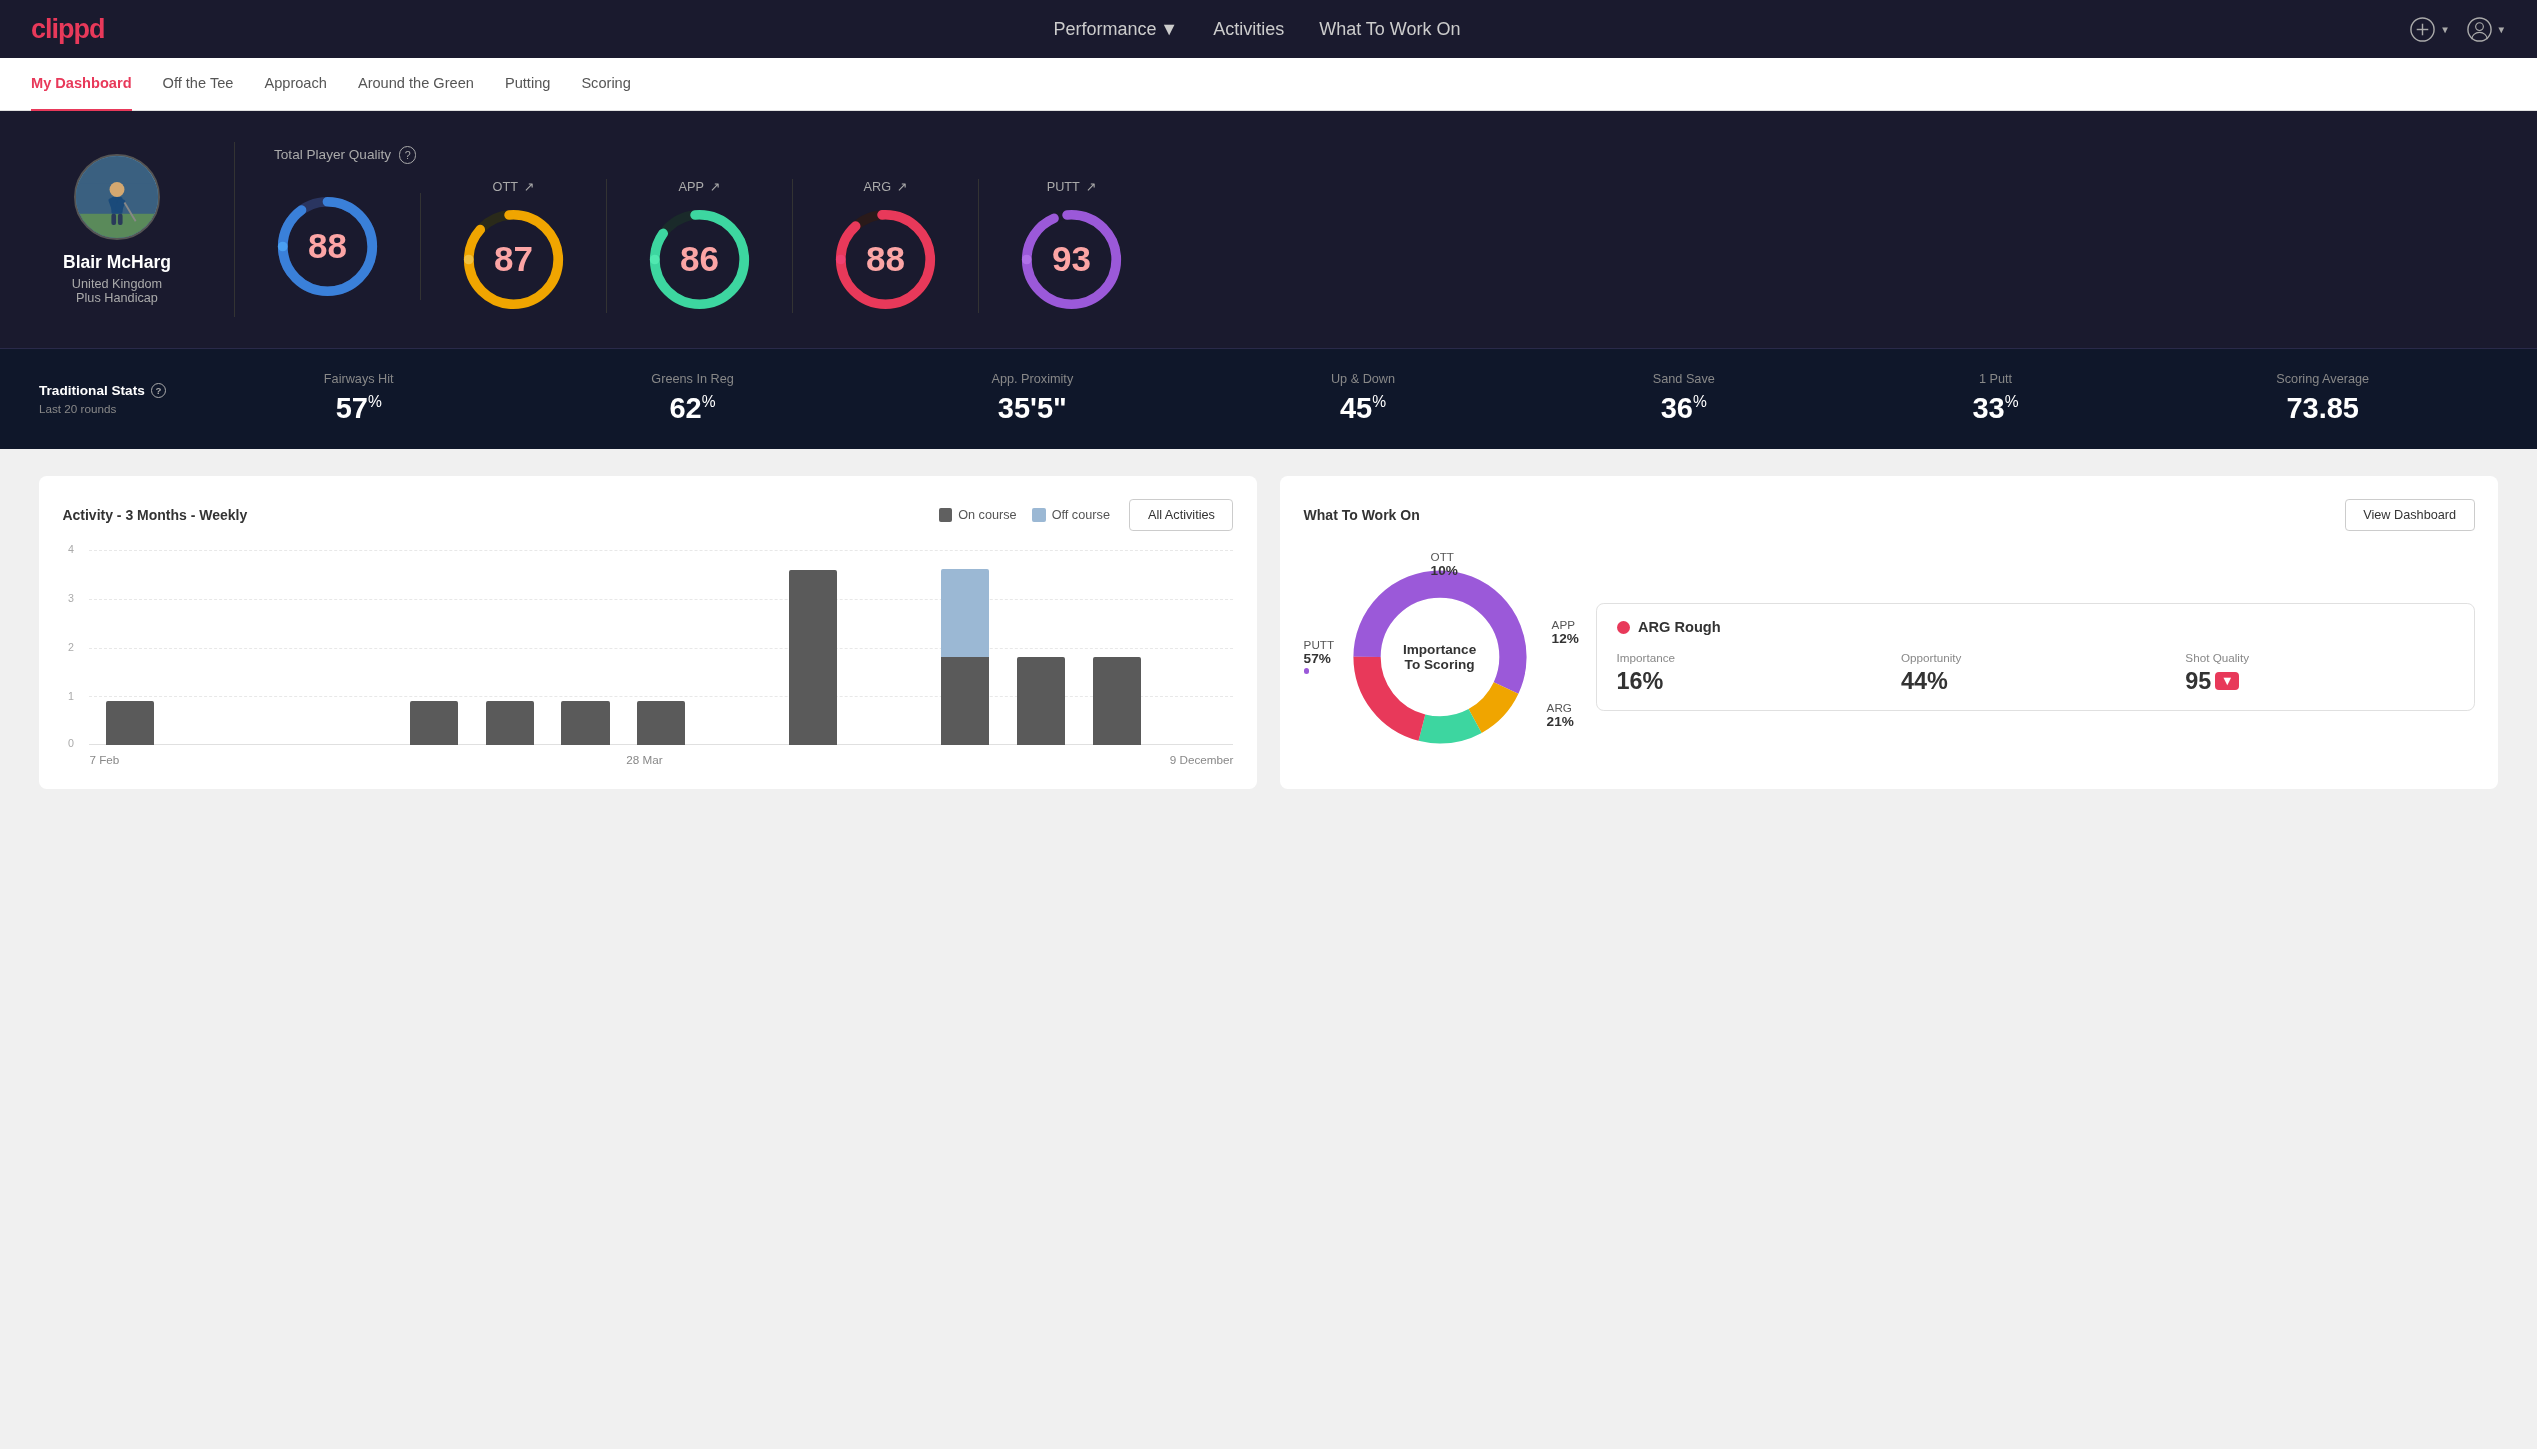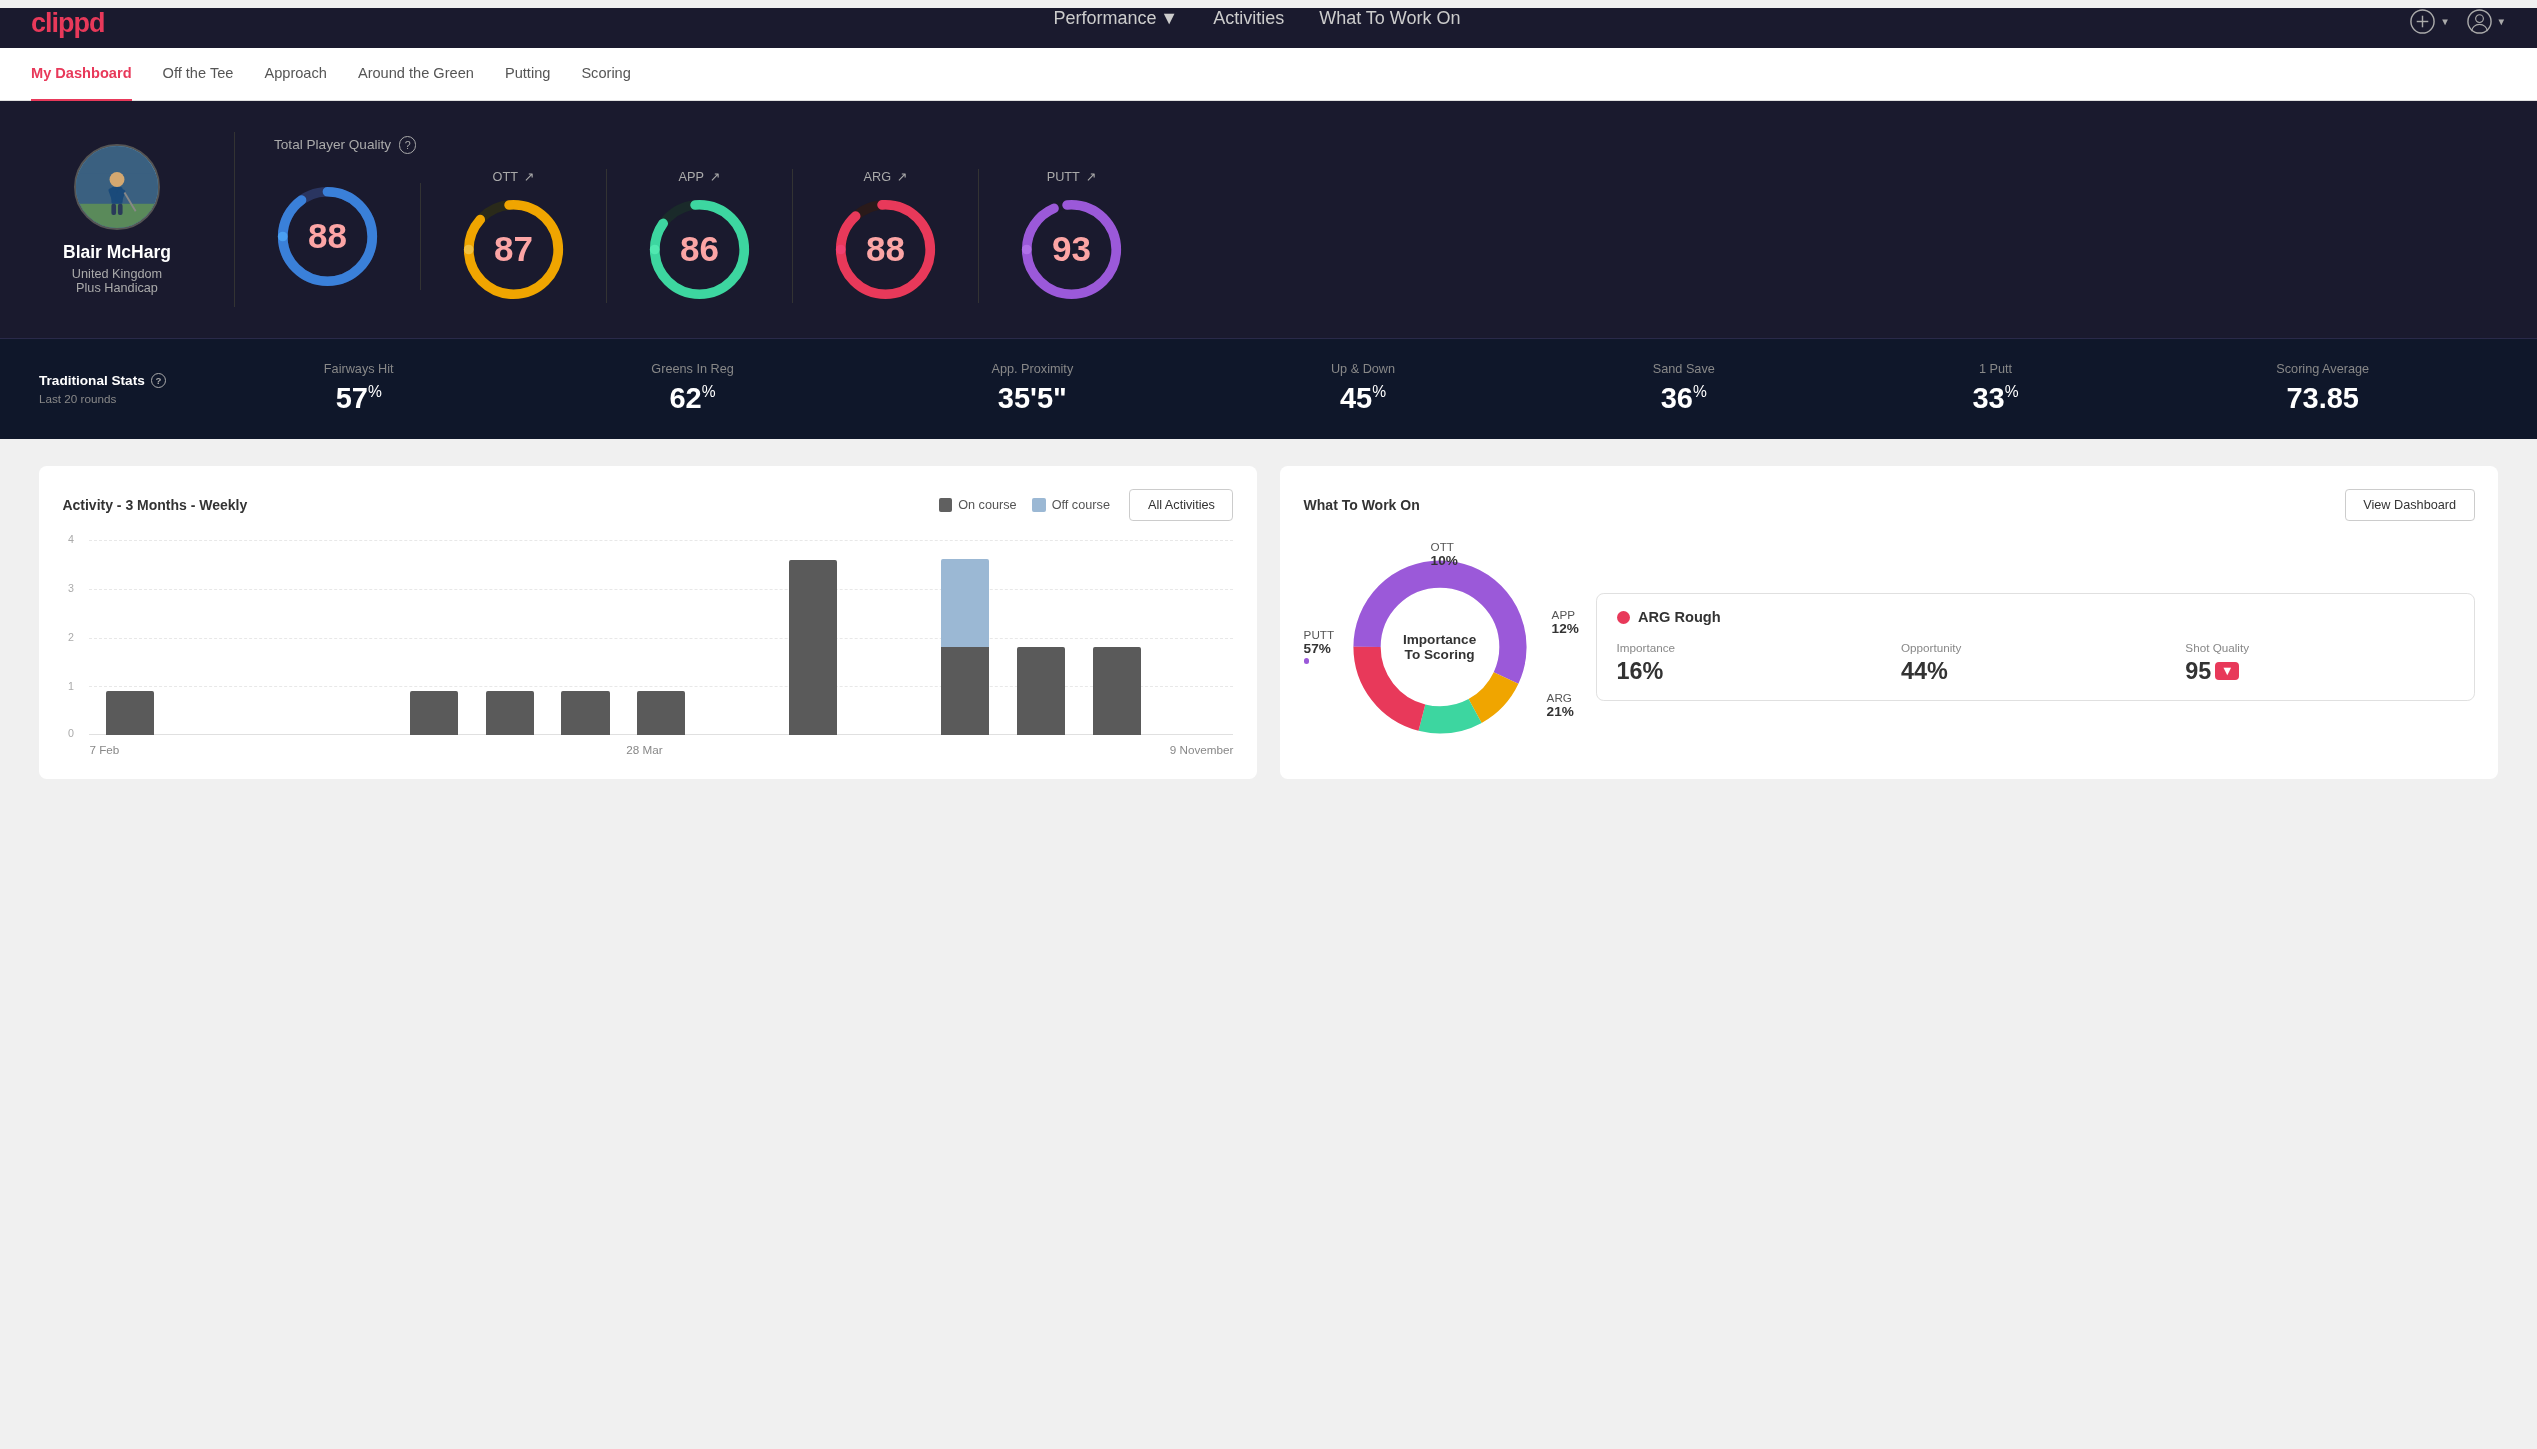--- a/index.html
+++ b/index.html
@@ -2,25 +2,24 @@
 <html><head>
   <meta charset="utf-8">
   <style>
     * { box-sizing: border-box; margin: 0; padding: 0; }
     body { font-family: -apple-system, BlinkMacSystemFont, 'Segoe UI', sans-serif; background: #f0f0f0; }
 
     
     .top-nav {
       background: #1a1a2e;
       display: flex;
-      align-items: flex-start;
+      align-items: center;
       padding: 0 31px;
-      height: 40px;
+      height: 58px;
       justify-content: space-between;
-      margin-top: 8px;
     }
     .logo {
       color: #e8395a;
       font-size: 27px;
       font-weight: 800;
       letter-spacing: -1px;
     }
     .nav-links {
       display: flex;
       gap: 35px;
@@ -657,21 +656,21 @@
                 <div style="height: 88px; background: rgb(90, 90, 90); border-radius: 1.9px 1.9px 0px 0px;"></div>
               </div>
             </div>
             <div style="flex: 1 1 0%; display: flex; flex-direction: column; align-items: center; justify-content: flex-end; height: 100%;"></div>
           </div>
       </div>
 
       <div style="display:flex;justify-content:space-between;padding-top:7.8px;">
         <span style="font-size:11.7px;color:#888;">7 Feb</span>
         <span style="font-size:11.7px;color:#888;">28 Mar</span>
-        <span style="font-size:11.7px;color:#888;">9 November</span>
+        <span style="font-size:11.7px;color:#888;">9 December</span>
       </div>
     </div>
   </div>
 
   <div class="work-on-card">
     <div class="card-header">
       <span class="card-title">What To Work On</span>
       <button class="all-activities-btn">View Dashboard</button>
     </div>
 

